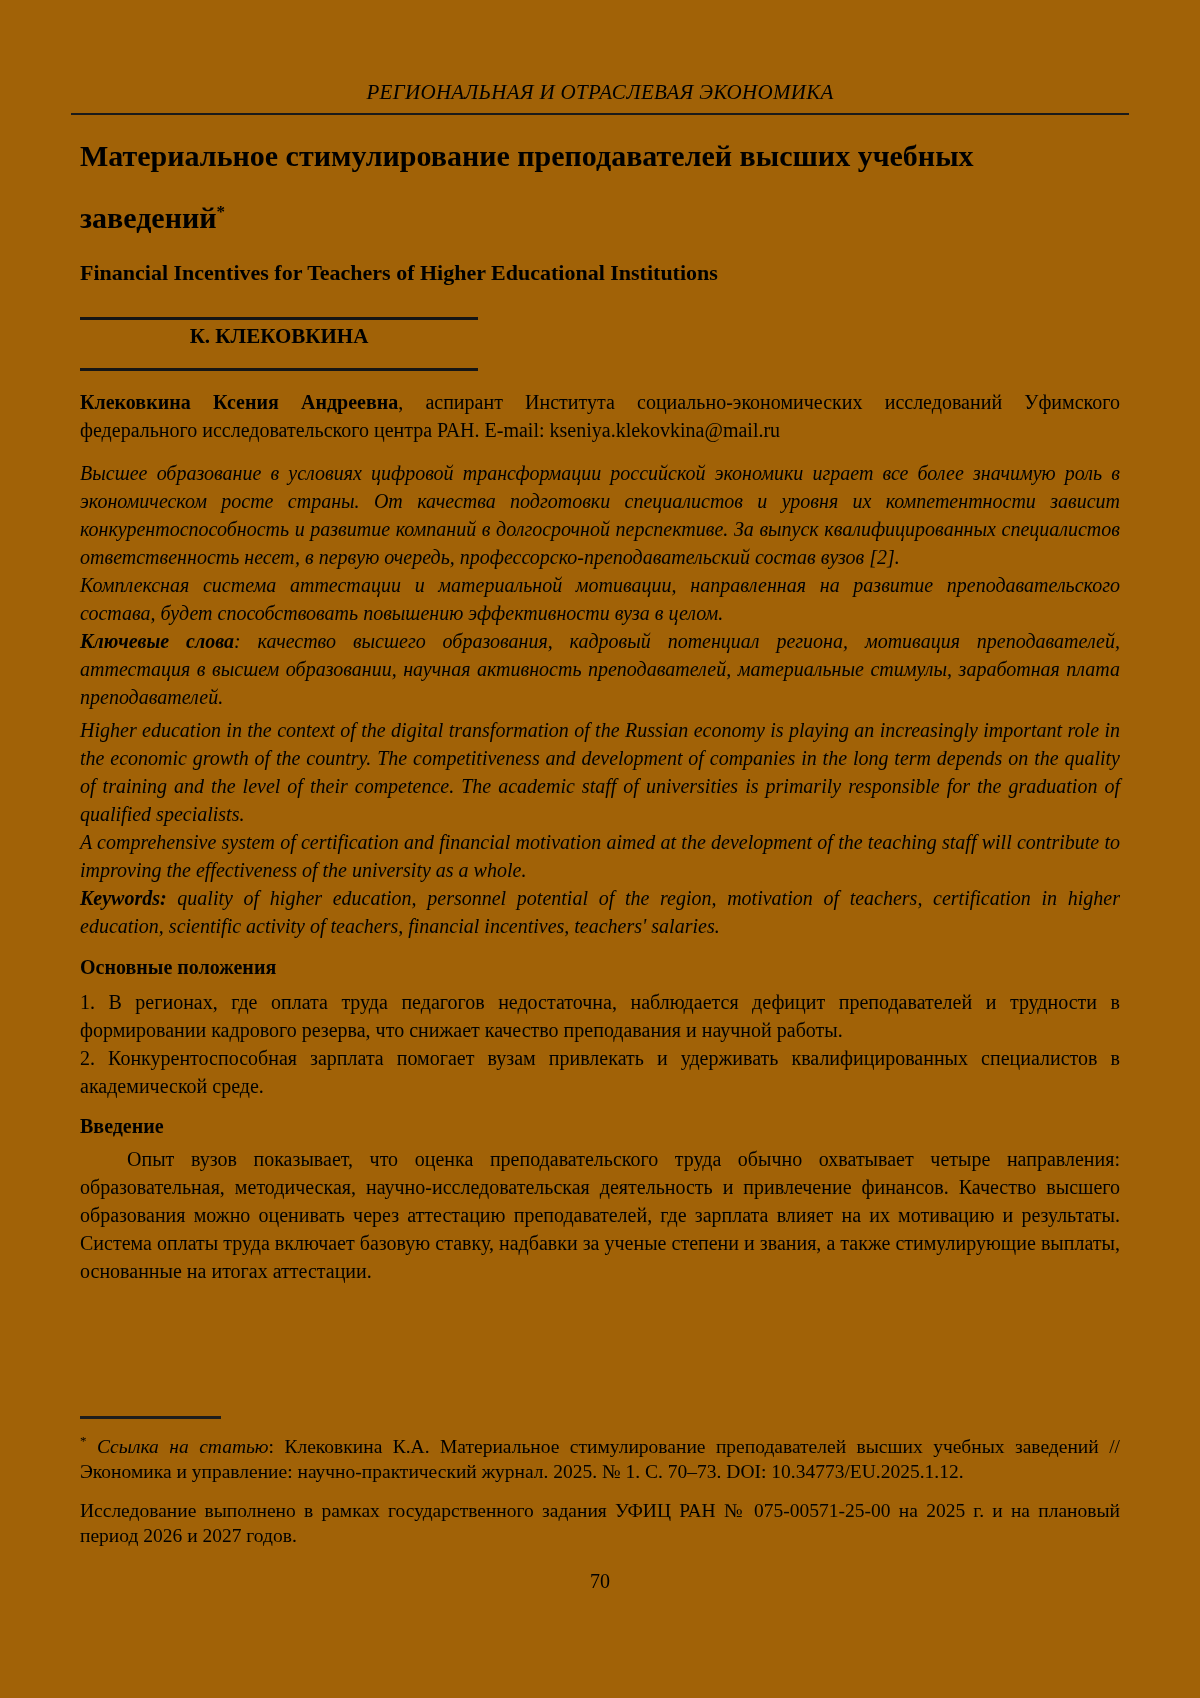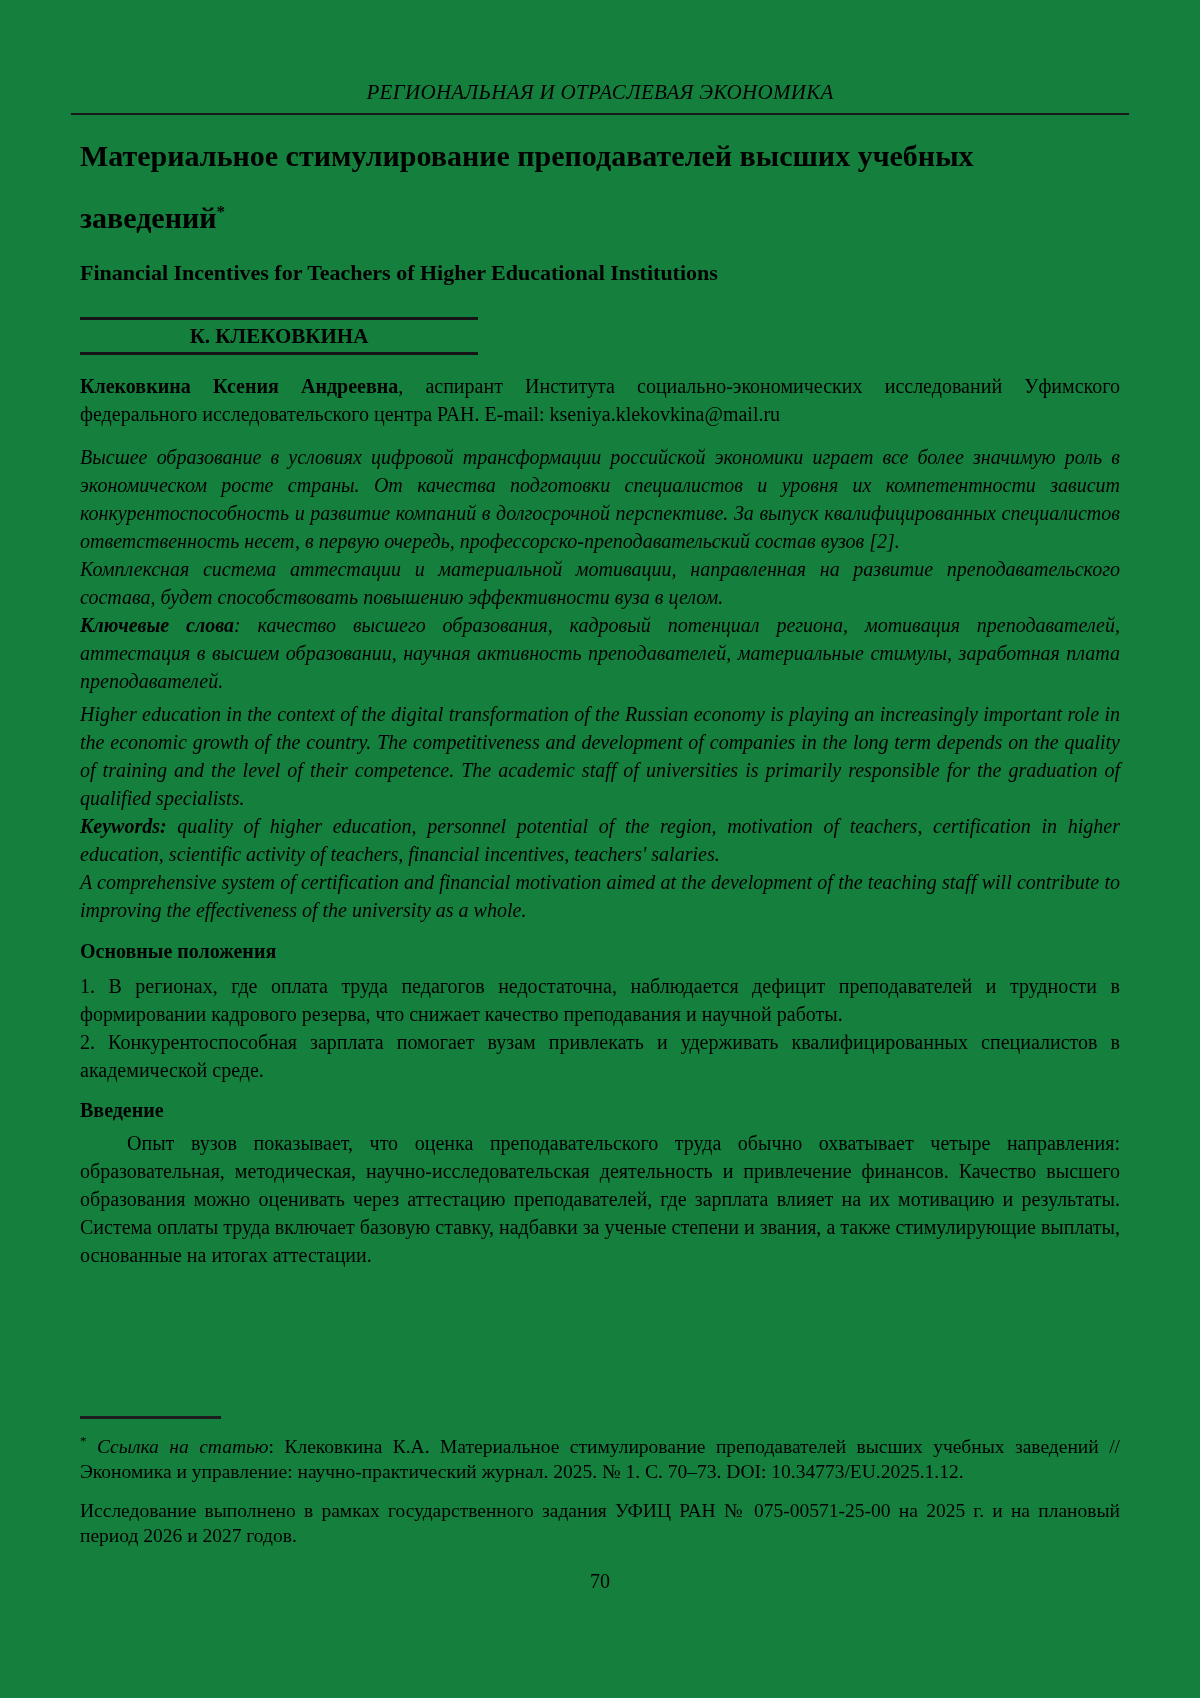--- a/index.html
+++ b/index.html
@@ -1,20 +1,20 @@
 <!DOCTYPE html>
 <html lang="ru"><head>
 <meta charset="utf-8">
 <style>
   html,body { margin:0; padding:0; background:#ffffff; }
   .page {
     position:relative;
     width:1200px; height:1698px;
     box-sizing:border-box;
-    background:#15803d;
+    background:#a16207;
     padding:80px 80px 0 80px;
     font-family:"Liberation Serif","DejaVu Serif",serif;
     color:#000000;
     overflow:hidden;
   }
   .running-head {
     text-align:center;
     font-style:italic;
     font-size:21px;
     letter-spacing:0.3px;
@@ -38,21 +38,21 @@
     text-align:left;
     font-size:22px;
     font-weight:bold;
     line-height:28px;
   }
   .author-box {
     margin-top:30px;
     width:398px;
     border-top:3px solid #151515;
     border-bottom:3px solid #151515;
-    padding:4px 0 3px 0;
+    padding:4px 0 19px 0;
     text-align:center;
     font-weight:bold;
     font-size:21px;
   }
   p { margin:0; }
   .body-text {
     font-size:20px;
     line-height:28px;
     text-align:justify;
   }
@@ -101,22 +101,22 @@
     <span>К. КЛЕКОВКИНА</span>
   </div>
 
   <p class="body-text author-info"><b>Клековкина Ксения Андреевна</b><span>, аспирант Института социально-экономических исследований Уфимского федерального исследовательского центра РАН. E-mail: kseniya.klekovkina@mail.ru</span></p>
 
   <section class="abstract">
     <p class="body-text">Высшее образование в условиях цифровой трансформации российской экономики играет все более значимую роль в экономическом росте страны. От качества подготовки специалистов и уровня их компетентности зависит конкурентоспособность и развитие компаний в долгосрочной перспективе. За выпуск квалифицированных специалистов ответственность несет, в первую очередь, профессорско-преподавательский состав вузов [2].</p>
     <p class="body-text">Комплексная система аттестации и материальной мотивации, направленная на развитие преподавательского состава, будет способствовать повышению эффективности вуза в целом.</p>
     <p class="body-text"><span class="kw-label">Ключевые слова</span><span>: качество высшего образования, кадровый потенциал региона, мотивация преподавателей, аттестация в высшем образовании, научная активность преподавателей, материальные стимулы, заработная плата преподавателей.</span></p>
     <p class="body-text en-block">Higher education in the context of the digital transformation of the Russian economy is playing an increasingly important role in the economic growth of the country. The competitiveness and development of companies in the long term depends on the quality of training and the level of their competence. The academic staff of universities is primarily responsible for the graduation of qualified specialists.</p>
+    <p class="body-text">A comprehensive system of certification and financial motivation aimed at the development of the teaching staff will contribute to improving the effectiveness of the university as a whole.</p>
     <p class="body-text"><span class="kw-label">Keywords:</span><span> quality of higher education, personnel potential of the region, motivation of teachers, certification in higher education, scientific activity of teachers, financial incentives, teachers' salaries.</span></p>
-    <p class="body-text">A comprehensive system of certification and financial motivation aimed at the development of the teaching staff will contribute to improving the effectiveness of the university as a whole.</p>
   </section>
 
   <h3 class="section-heading">Основные положения</h3>
 
   <p class="body-text">1. В регионах, где оплата труда педагогов недостаточна, наблюдается дефицит преподавателей и трудности в формировании кадрового резерва, что снижает качество преподавания и научной работы.</p>
   <p class="body-text">2. Конкурентоспособная зарплата помогает вузам привлекать и удерживать квалифицированных специалистов в академической среде.</p>
 
   <h3 class="section-heading heading-centered">Введение</h3>
 
   <p class="body-text intro-para">Опыт вузов показывает, что оценка преподавательского труда обычно охватывает четыре направления: образовательная, методическая, научно-исследовательская деятельность и привлечение финансов. Качество высшего образования можно оценивать через аттестацию преподавателей, где зарплата влияет на их мотивацию и результаты. Система оплаты труда включает базовую ставку, надбавки за ученые степени и звания, а также стимулирующие выплаты, основанные на итогах аттестации.</p>

